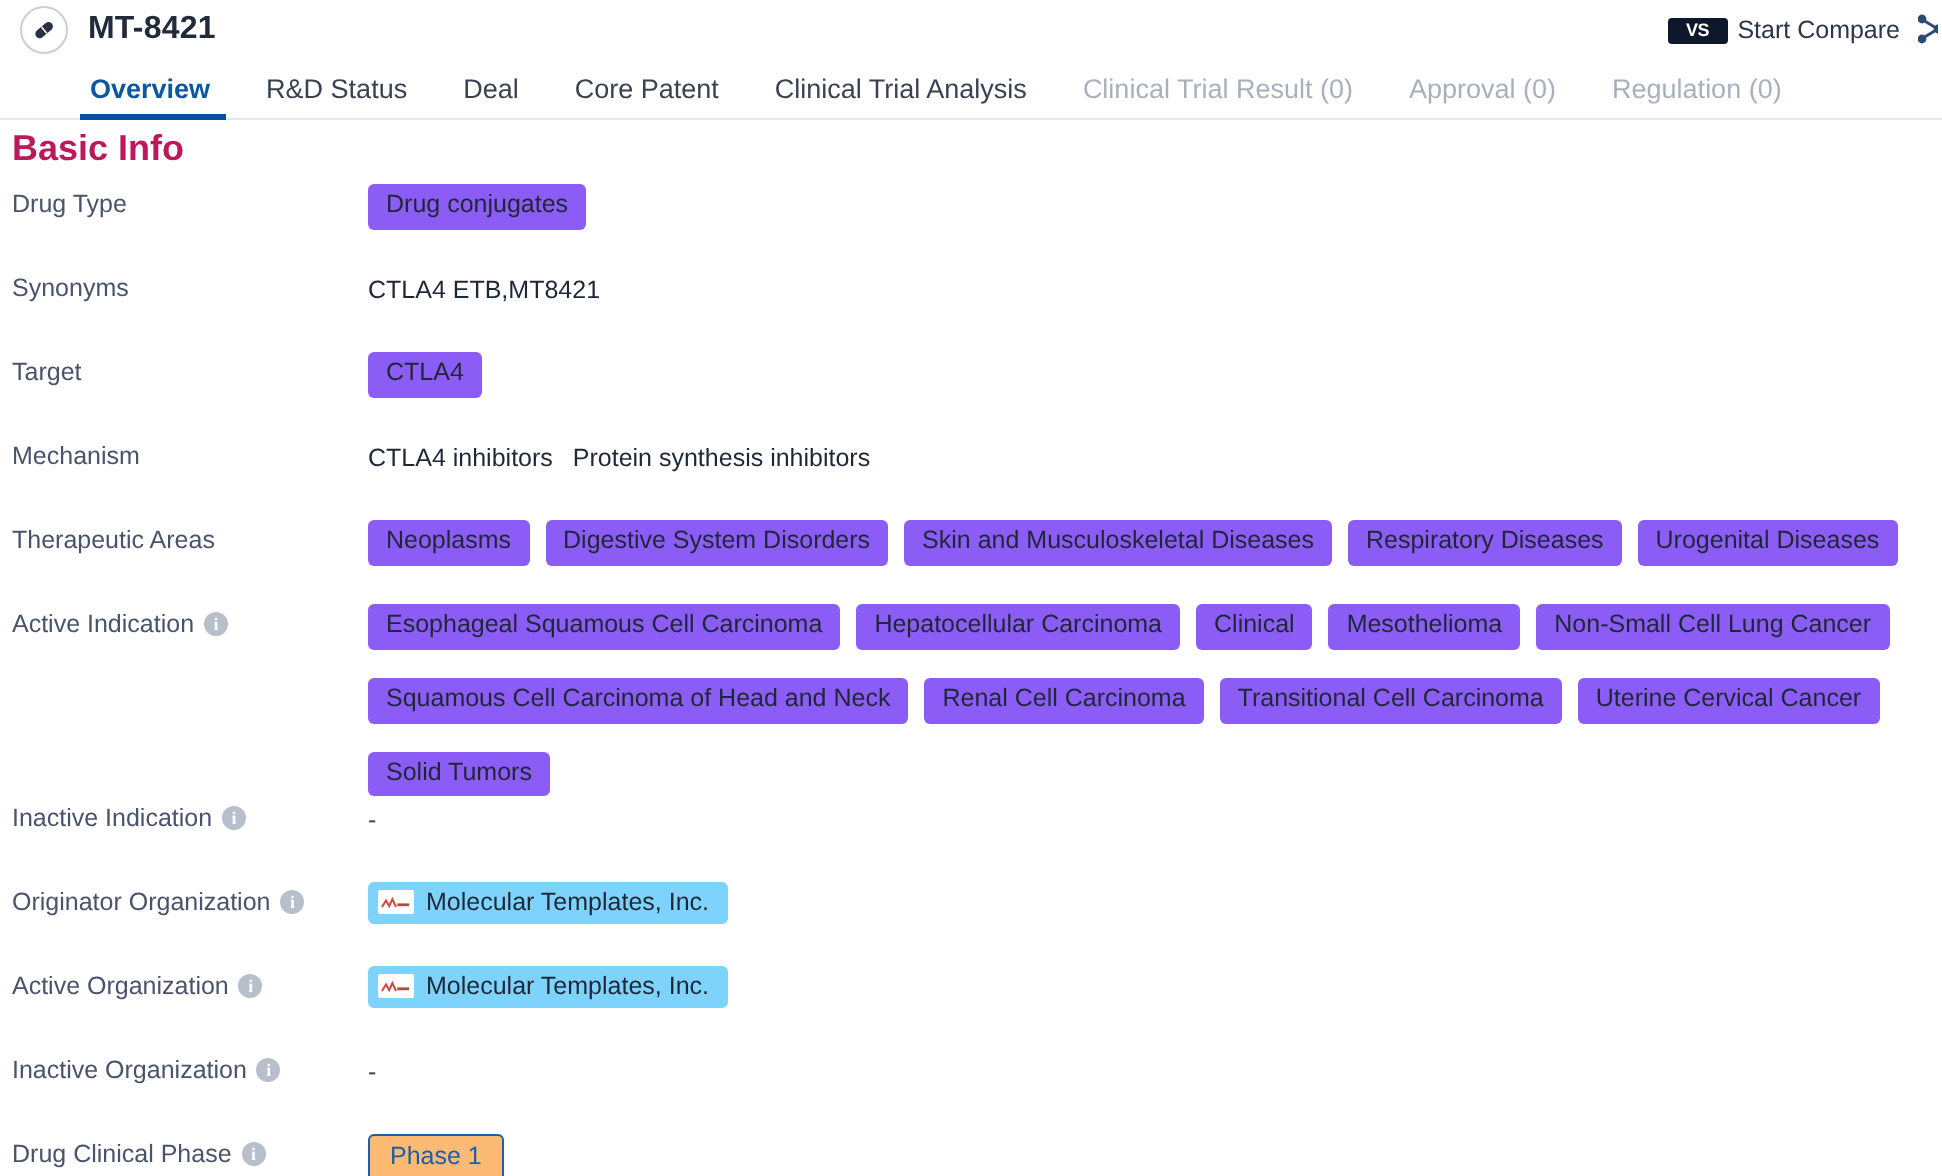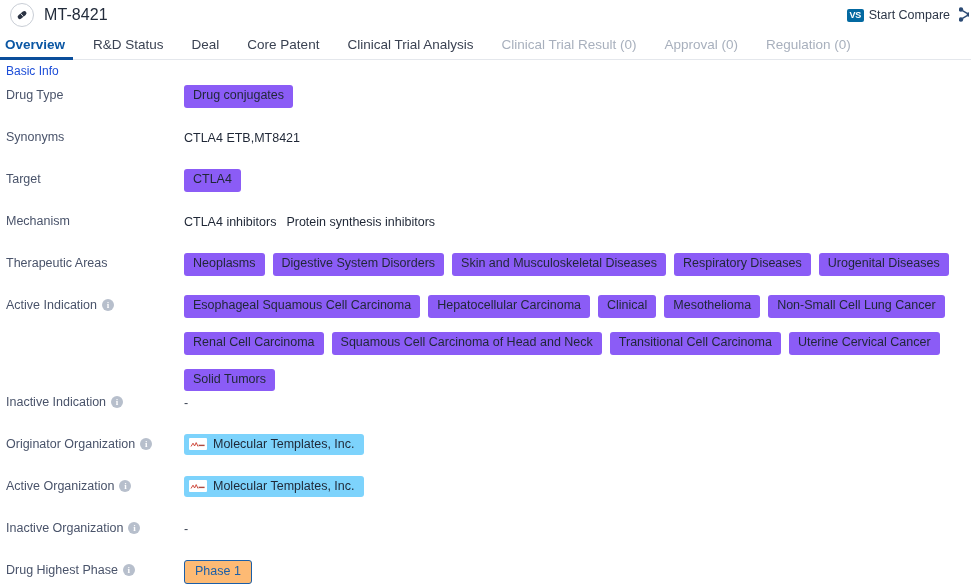--- a/index.html
+++ b/index.html
@@ -23,21 +23,21 @@
   .drug-icon {
     width: 24px; height: 24px;
     border-radius: 50%;
     border: 1px solid #c9ced6;
     display: flex; align-items: center; justify-content: center;
     flex: 0 0 auto;
   }
   .drug-title {
     margin-left: 10px;
     font-size: 16px;
-    font-weight: normal;
+    font-weight: bold;
     color: #222b3a;
     letter-spacing: .1px;
   }
   .header-right {
     margin-left: auto;
     display: flex;
     align-items: center;
     gap: 9px;
     padding-right: 0px;
   }
@@ -47,22 +47,22 @@
     gap: 5px;
     font-size: 12.5px;
     color: #2c3647;
     cursor: pointer;
     white-space: nowrap;
   }
   .vs-badge {
     display: inline-flex;
     align-items: center;
     justify-content: center;
-    width: 17px; height: 13px;
-    background: #0369a1;
+    width: 30px; height: 13px;
+    background: #0f172a;
     color: #ffffff;
     font-size: 9px;
     font-weight: bold;
     border-radius: 2px;
     letter-spacing: -0.3px;
   }
   .edge-icon {
     width: 10px;
     height: 20px;
     overflow: hidden;
@@ -83,39 +83,39 @@
   }
   .tab {
     font-size: 13.5px;
     color: #3a4252;
     padding: 0 14px 8px 14px;
     cursor: pointer;
     white-space: nowrap;
     position: relative;
     line-height: 1;
   }
-  .tab:first-child { padding-left: 5px; }
+  .tab:first-child { padding-left: 5px; margin-left: 40px; }
   .tab.active {
     color: #0b57a4;
     font-weight: bold;
   }
   .tab.active::after {
     content: "";
     position: absolute;
     left: 0; right: 6px; bottom: -1px;
     height: 3px;
     background: #0b4e9b;
   }
   .tab.disabled { color: #a8b0bd; cursor: default; }
 
   
   .section-title {
-    font-size: 12px;
-    font-weight: normal;
-    color: #1d4ed8;
+    font-size: 18px;
+    font-weight: bold;
+    color: #be185d;
     padding: 4px 0 0 6px;
   }
 
   
   .rows { padding-top: 6px; }
   .row {
     display: flex;
     align-items: flex-start;
     min-height: 42px;
     padding: 0 0 0 6px;
@@ -322,22 +322,22 @@
     <div class="row-label">
       <span>Active Indication</span>
       <span class="info-icon">i</span>
     </div>
     <div class="row-value">
       <span class="tag">Esophageal Squamous Cell Carcinoma</span>
       <span class="tag">Hepatocellular Carcinoma</span>
       <span class="tag">Clinical</span>
       <span class="tag">Mesothelioma</span>
       <span class="tag">Non-Small Cell Lung Cancer</span>
+      <span class="tag">Squamous Cell Carcinoma of Head and Neck</span>
       <span class="tag">Renal Cell Carcinoma</span>
-      <span class="tag">Squamous Cell Carcinoma of Head and Neck</span>
       <span class="tag">Transitional Cell Carcinoma</span>
       <span class="tag">Uterine Cervical Cancer</span>
       <span class="tag">Solid Tumors</span>
     </div>
   </div>
 
   <div class="row">
     <div class="row-label">
       <span>Inactive Indication</span>
       <span class="info-icon">i</span>
@@ -388,21 +388,21 @@
       <span>Inactive Organization</span>
       <span class="info-icon">i</span>
     </div>
     <div class="row-value">
       <span class="dash">-</span>
     </div>
   </div>
 
   <div class="row">
     <div class="row-label">
-      <span>Drug Highest Phase</span>
+      <span>Drug Clinical Phase</span>
       <span class="info-icon">i</span>
     </div>
     <div class="row-value">
       <span class="phase-badge">Phase 1</span>
     </div>
   </div>
 
   <div class="row">
     <div class="row-label">
       

